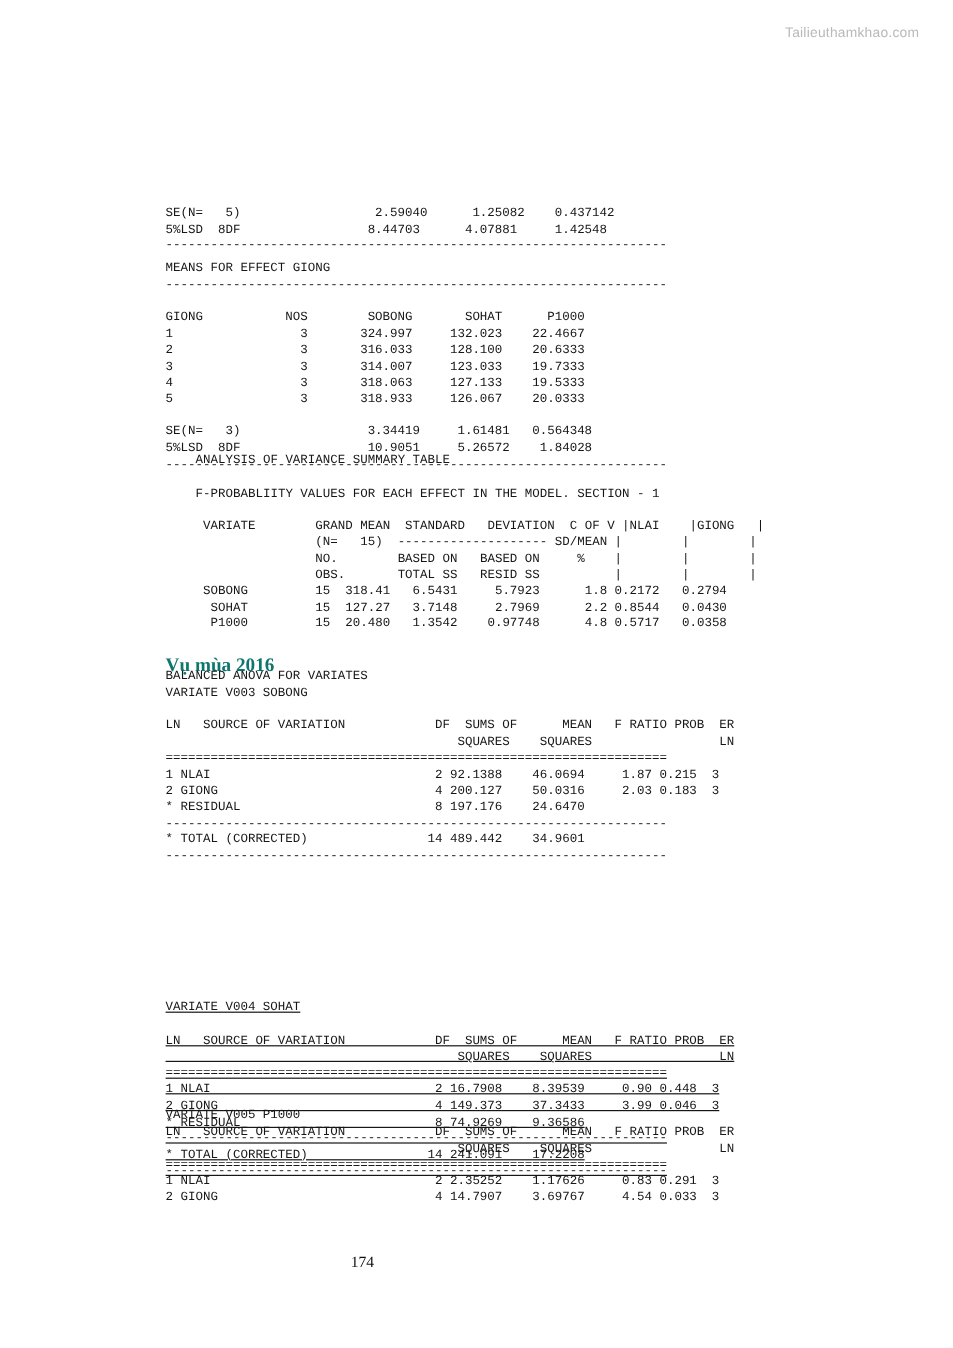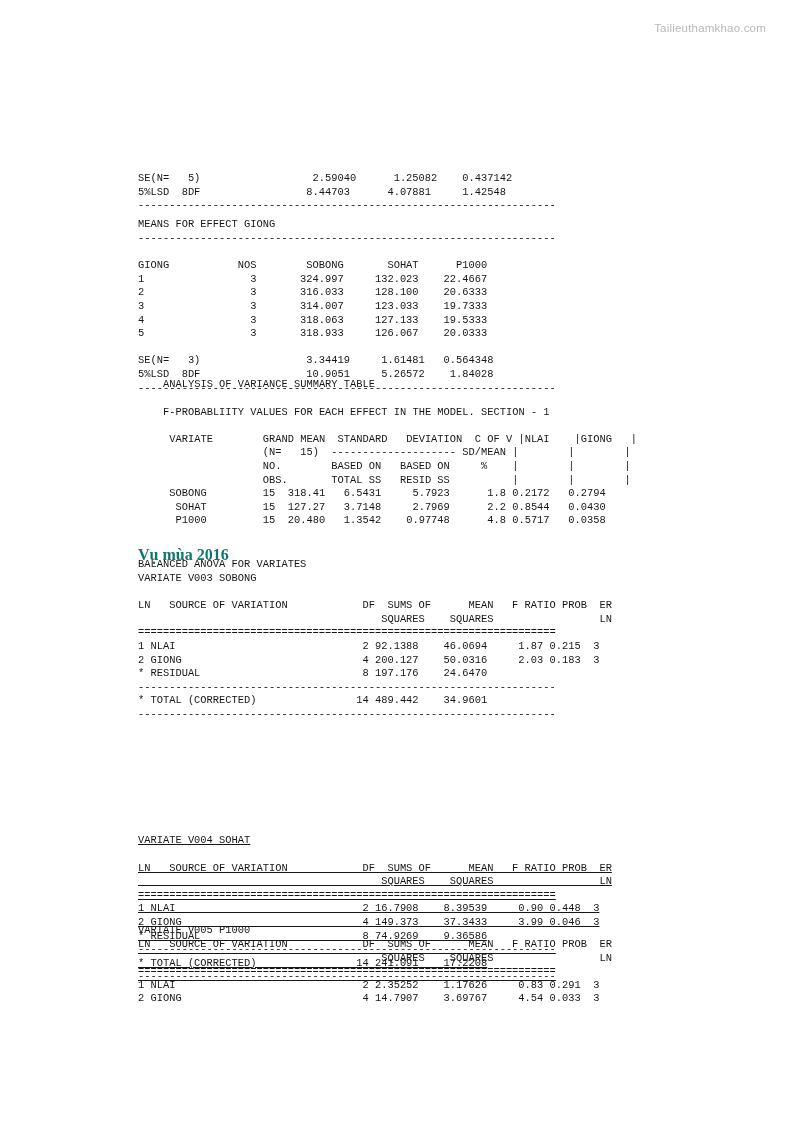--- a/index.html
+++ b/index.html
@@ -135,14 +135,15 @@
 * TOTAL (CORRECTED)                14 241.091    17.2208
 -------------------------------------------------------------------</pre>
 
   <pre class="mono-block" id="block-p1000">VARIATE V005 P1000
 LN   SOURCE OF VARIATION            DF  SUMS OF      MEAN   F RATIO PROB  ER
                                        SQUARES    SQUARES                 LN
 ===================================================================
 1 NLAI                              2 2.35252    1.17626     0.83 0.291  3
 2 GIONG                             4 14.7907    3.69767     4.54 0.033  3</pre>
 
+  <div class="page-number"><span>174</span></div>
 
 </div>
 
 </body></html>

